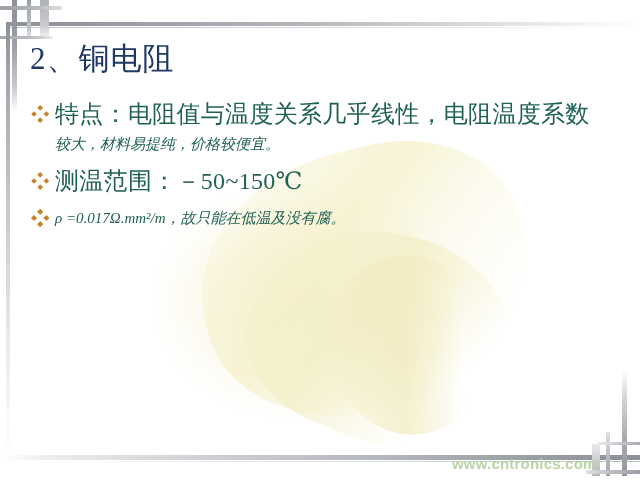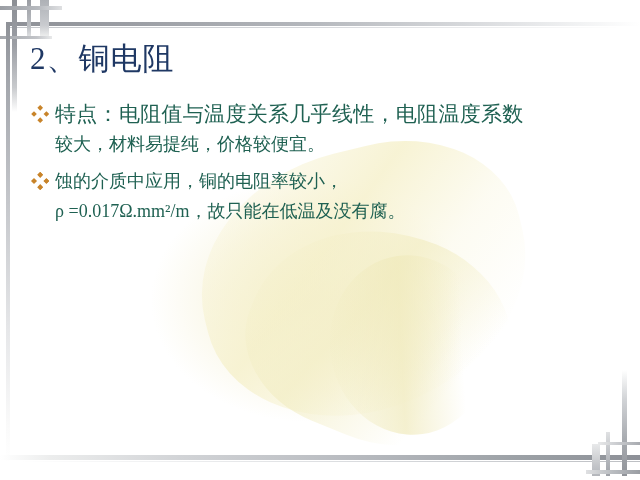--- a/index.html
+++ b/index.html
@@ -243,34 +243,35 @@
     position: absolute;
     left: 3px;
     top: 6px;
     width: 18px;
     height: 18px;
   }
 
   .bullet-text {
     display: block;
     padding-left: 27px;
-    font-size: 21px;
+    font-size: 24px;
     line-height: 30px;
     color: #1f6152;
     letter-spacing: 0.3px;
     font-family: "Liberation Serif", "DejaVu Serif", serif;
   }
 
   
   .cont-line {
     display: block;
     padding-left: 27px;
-    font-size: 18px;
+    font-size: 15px;
     line-height: 30px;
     color: #1f6152;
+    font-style: italic;
   }
 
   
   .site-watermark {
     position: absolute;
     left: 452px;
     top: 455px;
     z-index: 4;
     font-family: "Liberation Sans", "DejaVu Sans", sans-serif;
     font-size: 15px;
@@ -321,20 +322,33 @@
               <rect x="1.0" y="7.0" width="4.0" height="4.0" transform="rotate(45 3.0 9.0)"></rect>
               <rect x="13.4" y="7.0" width="4.0" height="4.0" transform="rotate(45 15.4 9.0)"></rect>
               <rect x="7.2" y="13.2" width="4.0" height="4.0" transform="rotate(45 9.2 15.2)"></rect>
             </g>
           </svg>
         </span>
         <span class="bullet-text">特点：电阻值与温度关系几乎线性，电阻温度系数</span>
         <span class="cont-line">较大，材料易提纯，价格较便宜。</span>
       </div>
 
+      <div class="bullet-row">
+        <span class="bullet-marker">
+          <svg viewBox="0 0 18 18" width="18" height="18" aria-hidden="true">
+            <g fill="#c8842a">
+              <rect x="7.2" y="0.8" width="4.0" height="4.0" transform="rotate(45 9.2 2.8)"></rect>
+              <rect x="1.0" y="7.0" width="4.0" height="4.0" transform="rotate(45 3.0 9.0)"></rect>
+              <rect x="13.4" y="7.0" width="4.0" height="4.0" transform="rotate(45 15.4 9.0)"></rect>
+              <rect x="7.2" y="13.2" width="4.0" height="4.0" transform="rotate(45 9.2 15.2)"></rect>
+            </g>
+          </svg>
+        </span>
+        <span class="bullet-text">测温范围：－50~150℃</span>
+      </div>
 
       <div class="bullet-row">
         <span class="bullet-marker">
           <svg viewBox="0 0 18 18" width="18" height="18" aria-hidden="true">
             <g fill="#c8842a">
               <rect x="7.2" y="0.8" width="4.0" height="4.0" transform="rotate(45 9.2 2.8)"></rect>
               <rect x="1.0" y="7.0" width="4.0" height="4.0" transform="rotate(45 3.0 9.0)"></rect>
               <rect x="13.4" y="7.0" width="4.0" height="4.0" transform="rotate(45 15.4 9.0)"></rect>
               <rect x="7.2" y="13.2" width="4.0" height="4.0" transform="rotate(45 9.2 15.2)"></rect>
             </g>
@@ -346,21 +360,21 @@
         <span class="bullet-marker">
           <svg viewBox="0 0 18 18" width="18" height="18" aria-hidden="true">
             <g fill="#c8842a">
               <rect x="7.2" y="0.8" width="4.0" height="4.0" transform="rotate(45 9.2 2.8)"></rect>
               <rect x="1.0" y="7.0" width="4.0" height="4.0" transform="rotate(45 3.0 9.0)"></rect>
               <rect x="13.4" y="7.0" width="4.0" height="4.0" transform="rotate(45 15.4 9.0)"></rect>
               <rect x="7.2" y="13.2" width="4.0" height="4.0" transform="rotate(45 9.2 15.2)"></rect>
             </g>
           </svg>
         </span>
-        <span class="cont-line">蚀的介质中应用，铜的电阻率较小，</span>
         <span class="cont-line">ρ =0.017Ω.mm²/m，故只能在低温及没有腐。</span>
       </div>
 
     </div>
   </div>
 
+  <div class="site-watermark">www.cntronics.com</div>
 
 </div>
 
 </body></html>

